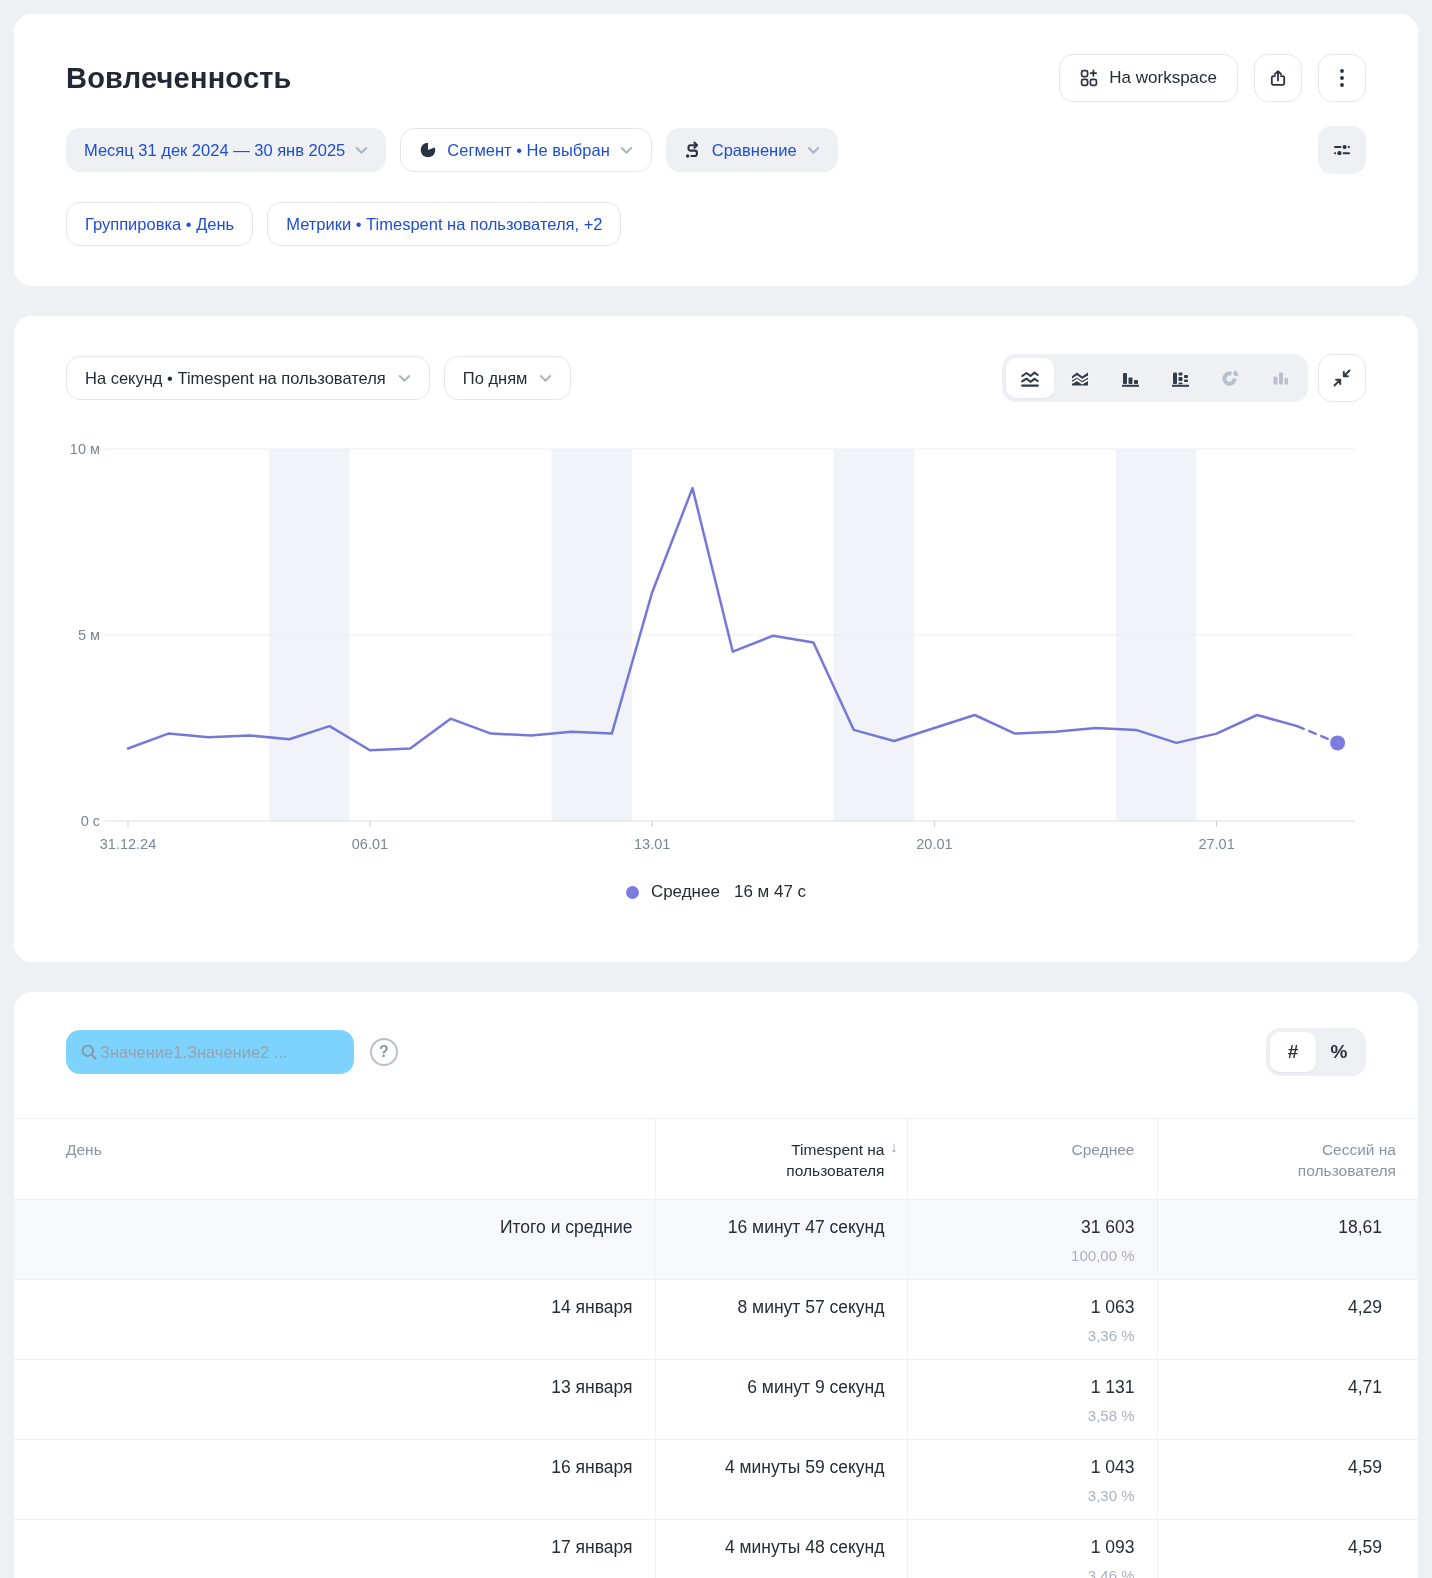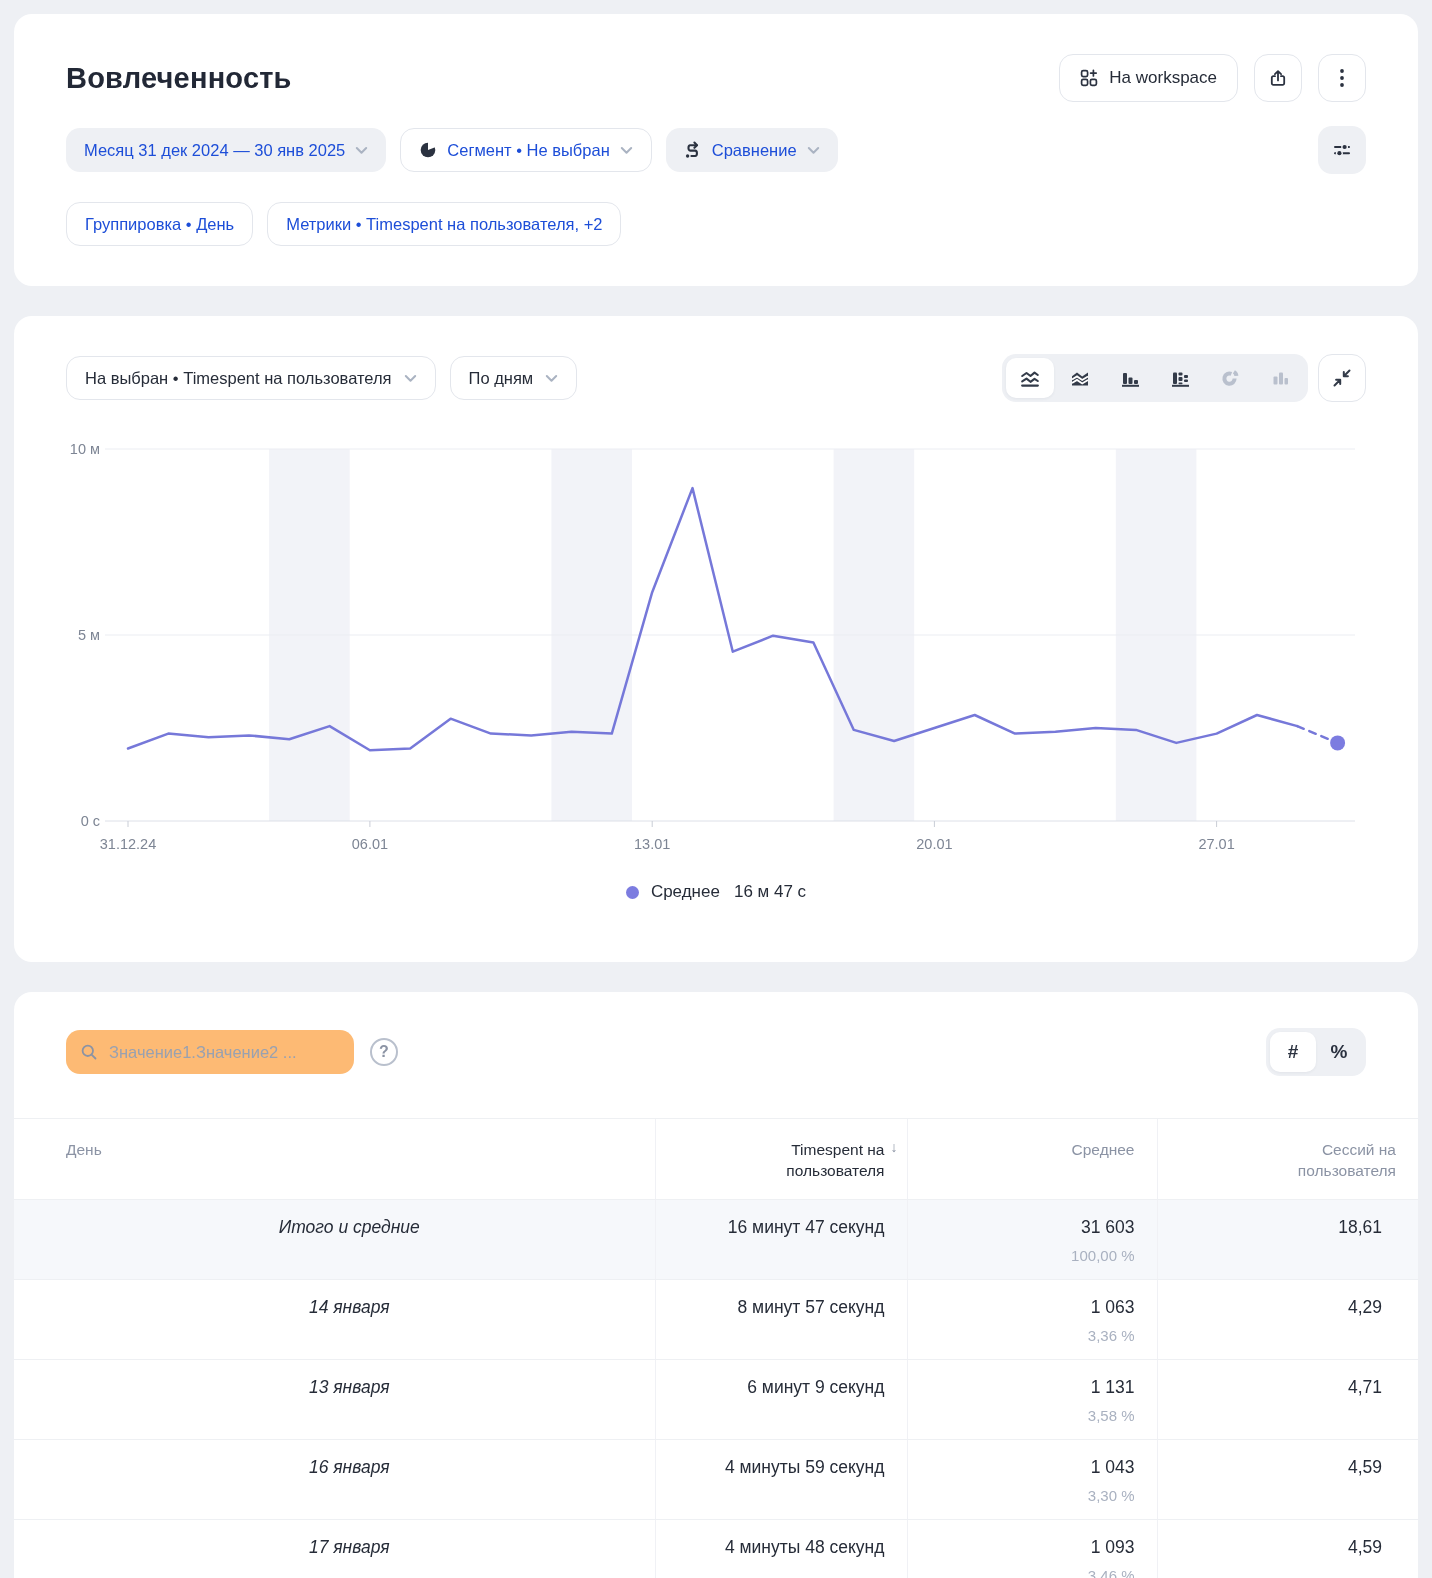--- a/index.html
+++ b/index.html
@@ -58,22 +58,22 @@
   .chart-wrap { position: relative; margin-top: 34px; height: 428px; }
   .chart-wrap svg { position: absolute; inset: 0; font-family: "Liberation Sans", sans-serif; }
   .legend { display: flex; justify-content: center; align-items: center; margin-top: 18px; font-size: 17px; color: #262c38; }
   .legend-dot { width: 13px; height: 13px; border-radius: 50%; background: #7c7ce0; margin-right: 12px; }
   .legend-value { margin-left: 14px; }
 
   
   .card-table { margin-top: 30px; padding: 36px 0 0; min-height: 700px; }
   .table-toolbar { display: flex; align-items: center; padding: 0 52px; }
   .search-pill {
-    width: 288px; height: 44px; background: #fdba74; border-radius: 14px;
-    display: flex; align-items: center; gap: 9px; padding: 0 14px;
+    width: 288px; height: 44px; background: #7dd3fc; border-radius: 14px;
+    display: flex; align-items: center; padding: 0 14px;
   }
   .search-pill input {
     border: none; outline: none; background: transparent; font-family: "Liberation Sans", sans-serif;
     font-size: 16.5px; color: #262c38; width: 100%;
   }
   .search-pill input::placeholder { color: #99a1b0; }
   .help-btn {
     margin-left: 16px; width: 28px; height: 28px; border-radius: 50%; border: 2px solid #b9c0cd;
     color: #8b93a4; font-size: 16px; font-weight: 700; display: inline-flex; align-items: center; justify-content: center;
     background: #fff; cursor: pointer;
@@ -96,21 +96,21 @@
   thead th + th, tbody td + td { border-left: 1px solid #f0f1f5; }
   thead th .hwrap { display: inline-block; text-align: right; line-height: 21px; }
   thead th.col-timespent { color: #262c38; }
   thead th.col-timespent .hwrap { max-width: 150px; }
   thead th.col-per-user .hwrap { max-width: 128px; }
   .sort-arrow { position: absolute; top: 20px; right: 9px; font-size: 14px; color: #8b93a4; }
   tbody td {
     font-size: 17.5px; color: #262c38; text-align: right;
     padding: 16px 22px 14px; border-bottom: 1px solid #eef0f3; line-height: 22px;
   }
-  tbody td:first-child { text-align: center; padding-left: 52px; font-style: italic; }
+  tbody td:first-child { text-align: right; padding-left: 52px; }
   tbody td:last-child { padding-right: 36px; }
   .cell-pct { margin-top: 9px; font-size: 15px; color: #a9b1c0; line-height: 18px; }
   tr.row-total td { background: #f6f8fb; }
 </style>
 </head>
 <body>
 
 <div class="page">
 
   <div class="card card-header">
@@ -207,21 +207,21 @@
       <div class="chip outline">
         <span>Метрики • Timespent на пользователя, +2</span>
       </div>
     </div>
   </div>
 
   <div class="card card-chart">
     <div class="chart-toolbar">
       <div class="pills">
         <div class="pill">
-          <span>На выбран • Timespent на пользователя</span>
+          <span>На секунд • Timespent на пользователя</span>
           <span style="display:inline-flex;">
             <svg width="13" height="9" viewBox="0 0 13 9" fill="none" stroke="#aab3c2" stroke-width="2" stroke-linecap="round" stroke-linejoin="round">
                 <path d="M1.8 2 L6.5 6.8 L11.2 2"></path>
               </svg>
           </span>
         </div>
         <div class="pill">
           <span>По дням</span>
           <span style="display:inline-flex;">
             <svg width="13" height="9" viewBox="0 0 13 9" fill="none" stroke="#aab3c2" stroke-width="2" stroke-linecap="round" stroke-linejoin="round">

